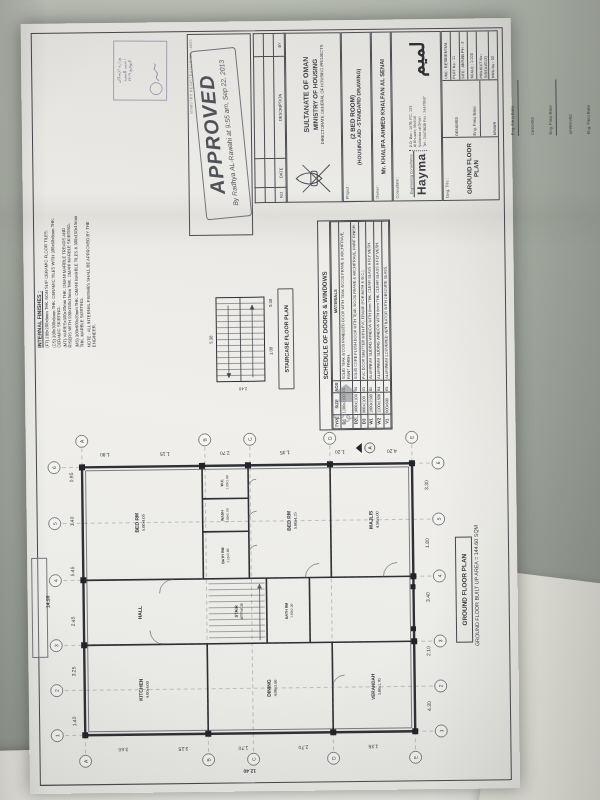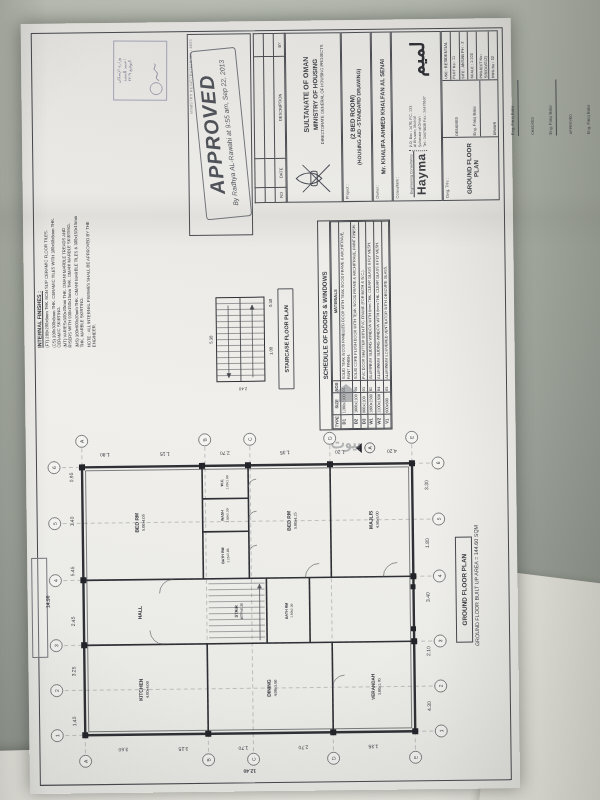--- a/index.html
+++ b/index.html
@@ -81,21 +81,21 @@
     font-size:6.4px;font-weight:bold;text-align:center;line-height:15px;}
   .plan-area-note{position:absolute;left:118px;top:446px;width:170px;font-size:5.4px;text-align:center;}
   svg.plan{position:absolute;left:8px;top:14px;}
   svg.stairdet{position:absolute;left:396px;top:182px;}
   
   .creases{position:absolute;inset:0;pointer-events:none;
     background:linear-gradient(180deg,rgba(0,0,0,0) 24%,rgba(80,82,72,.07) 27%,rgba(0,0,0,0) 31%),
       linear-gradient(90deg,rgba(0,0,0,.10) 0%,rgba(0,0,0,0) 8%,rgba(0,0,0,0) 72%,rgba(90,92,84,.10) 90%,rgba(60,62,56,.16) 100%),
       radial-gradient(ellipse at 42% 44%,rgba(0,0,0,0) 55%,rgba(50,52,46,.10) 100%);}
   .watermark{position:absolute;left:318px;top:383px;width:56px;text-align:center;opacity:.5;color:#73777d;}
-  .watermark .wtxt{font-size:15px;font-weight:bold;margin-top:27px;}
+  .watermark .wtxt{font-size:13px;font-weight:normal;}
   text{font-family:"Liberation Sans",sans-serif;}
 </style>
 </head>
 <body>
 
 <div class="photo">
 
   <div class="under-sheet u1"></div>
   <div class="under-sheet u2"></div>
 

